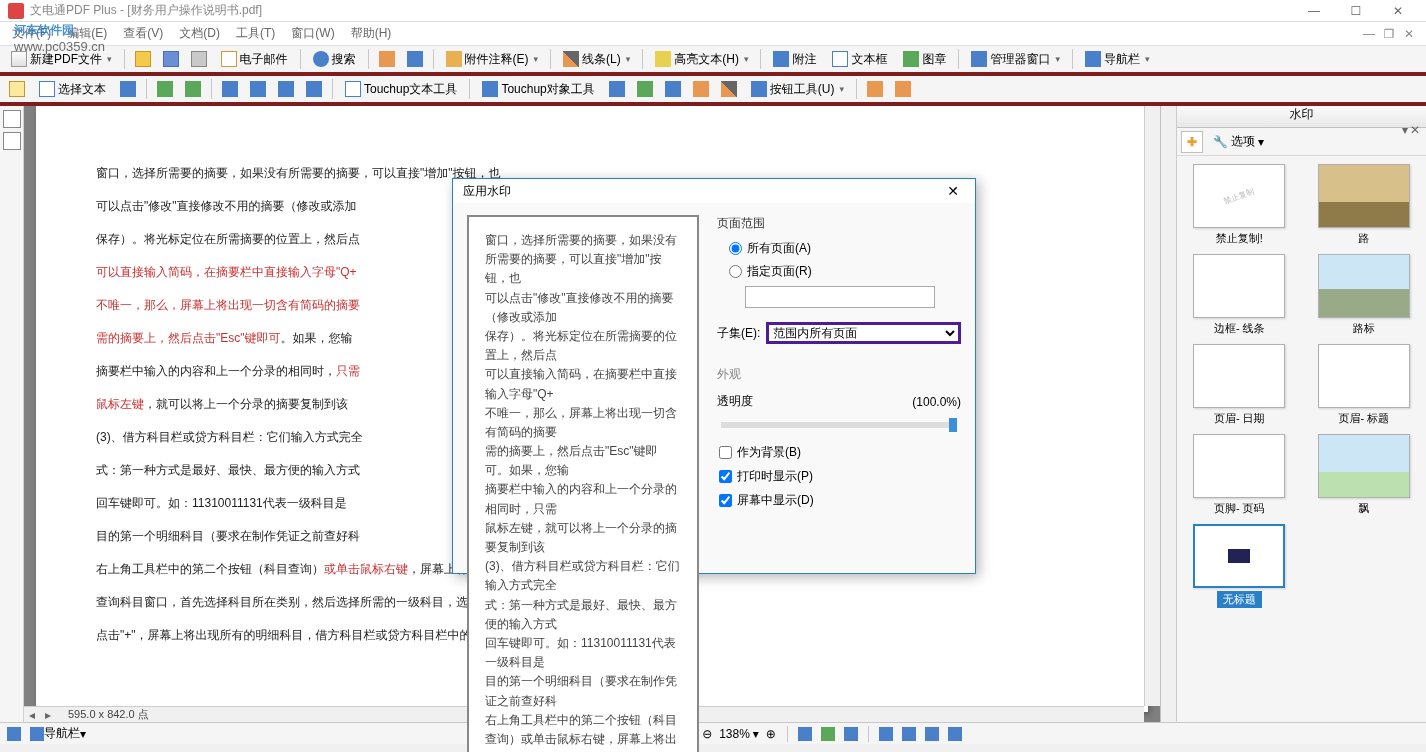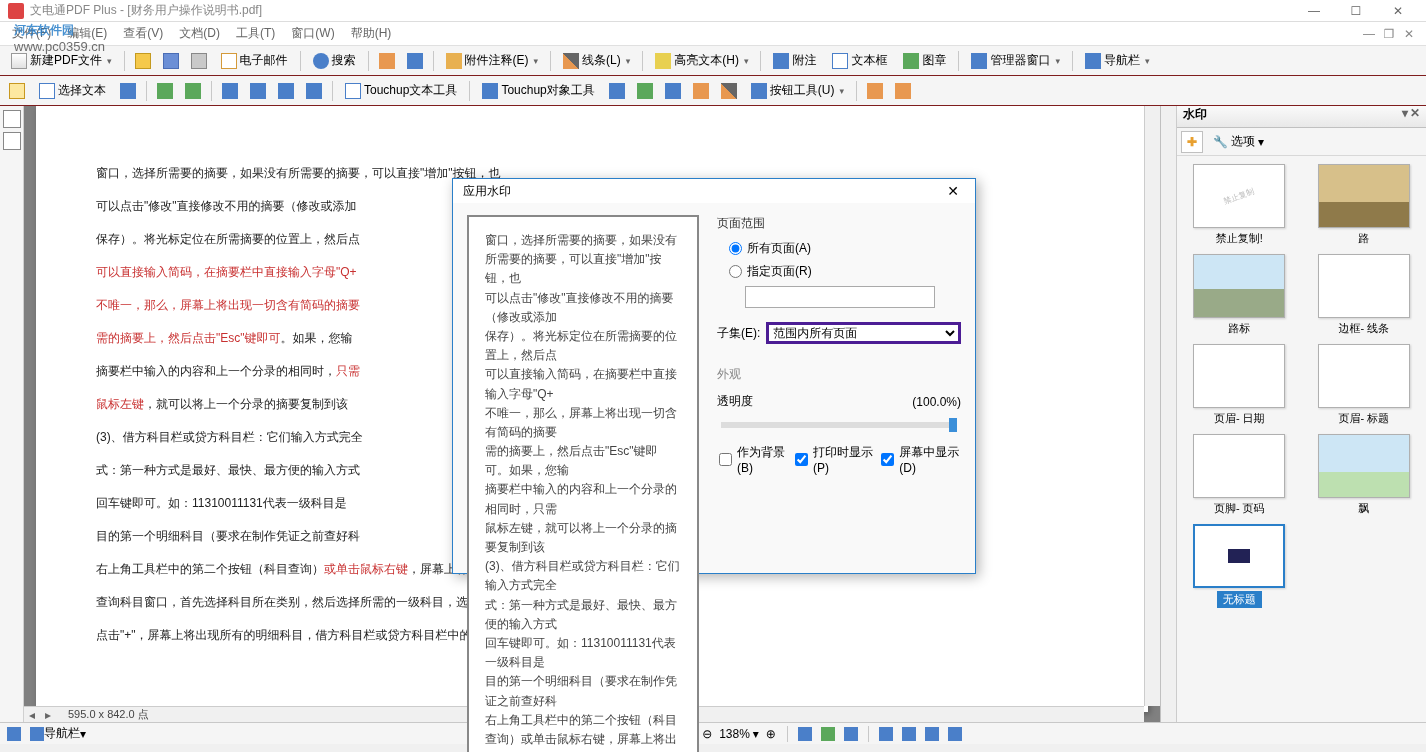--- a/index.html
+++ b/index.html
@@ -16,21 +16,21 @@
 .winbtns { display: flex; gap: 2px; margin-left: auto; }
 .winbtn { width: 40px; height: 26px; display: flex; align-items: center; justify-content: center; color: #666; }
 
 
 .menubar { height: 24px; background: #fff; display: flex; align-items: center; padding: 0 4px; border-bottom: 1px solid #e0e0e0; color: #666; }
 .menuitem { padding: 2px 8px; cursor: default; }
 .menubar .mdi { margin-left: auto; display: flex; gap: 2px; padding-right: 4px; }
 .menubar .mdi span { width: 18px; text-align: center; color: #888; }
 
 
-.toolbar { height: 30px; background: #f5f5f5; border-bottom: 1px solid #7f1d1d; display: flex; align-items: center; padding: 0 4px; gap: 2px; }
+.toolbar { height: 30px; background: #f5f5f5; border-bottom: 4px solid #7f1d1d; display: flex; align-items: center; padding: 0 4px; gap: 2px; }
 .tbtn { height: 24px; min-width: 24px; display: inline-flex; align-items: center; justify-content: center; padding: 0 4px; border: 1px solid transparent; cursor: default; gap: 3px; }
 .tbtn .ico { width: 16px; height: 16px; display: inline-block; }
 .tsep { width: 1px; height: 20px; background: #c8c8c8; margin: 0 3px; }
 .tbtn.withtext { padding: 0 6px; }
 .tbtn .dd { margin-left: 2px; color: #666; font-size: 9px; }
 
 
 .ico-new { background: linear-gradient(#fff,#e0e0e0); border: 1px solid #999; position: relative; }
 .ico-open { background: #f5c94b; border: 1px solid #c49a20; }
 .ico-save { background: #6b8fd6; border: 1px solid #4a6db5; }
@@ -58,21 +58,21 @@
 .docpage .red { color: #c83030; }
 .docarea .hscroll { position: absolute; bottom: 0; left: 0; right: 16px; height: 16px; background: #f0f0f0; border-top: 1px solid #ccc; display: flex; align-items: center; }
 .docarea .hscroll .arrow { width: 16px; text-align: center; color: #666; }
 .docarea .hscroll .dim { padding: 0 12px; color: #444; font-size: 11px; }
 .docarea .vscroll { position: absolute; right: 0; top: 0; bottom: 16px; width: 16px; background: #f0f0f0; border-left: 1px solid #ccc; }
 
 
 .rightpanel { width: 266px; background: #f5f5f5; border-left: 1px solid #c0c0c0; display: flex; }
 .rightpanel .rscroll { width: 16px; background: #f0f0f0; border-right: 1px solid #ccc; }
 .rightpanel .rcontent { flex: 1; display: flex; flex-direction: column; }
-.panelhead { height: 22px; background: linear-gradient(#fafafa,#e8e8e8); border-bottom: 1px solid #c0c0c0; display: flex; align-items: flex-start; padding: 0 6px; font-weight: bold; }
+.panelhead { height: 22px; background: linear-gradient(#fafafa,#e8e8e8); border-bottom: 1px solid #c0c0c0; display: flex; align-items: center; padding: 0 6px; font-weight: normal; flex-direction: column; }
 .panelhead .actions { margin-left: auto; display: flex; gap: 2px; color: #666; }
 .paneltools { height: 28px; display: flex; align-items: center; padding: 0 4px; gap: 4px; border-bottom: 1px solid #d8d8d8; }
 .paneltools .pbtn { width: 22px; height: 22px; border: 1px solid #c0c0c0; background: #fff; display: flex; align-items: center; justify-content: center; }
 .paneltools .opts { display: flex; align-items: center; gap: 3px; padding: 2px 6px; }
 
 .thumbgrid { flex: 1; padding: 8px 6px; display: grid; grid-template-columns: 1fr 1fr; gap: 8px 12px; align-content: start; overflow: auto; }
 .thumbitem { display: flex; flex-direction: column; align-items: center; gap: 3px; }
 .thumbimg { width: 92px; height: 64px; background: #fff; border: 1px solid #b0b0b0; box-shadow: 1px 1px 2px rgba(0,0,0,.15); display: flex; align-items: center; justify-content: center; font-size: 9px; color: #aaa; position: relative; overflow: hidden; }
 .thumbitem.sel .thumbimg { border: 2px solid #2a7fc9; }
 .thumblabel { font-size: 11px; text-align: center; }
@@ -95,21 +95,21 @@
 .dialog .grouplbl { color: #333; margin-bottom: 2px; }
 .dialog .radios { padding-left: 12px; display: flex; flex-direction: column; gap: 6px; }
 .dialog .radios label { display: flex; align-items: center; gap: 5px; }
 .dialog .pageinput { width: 190px; height: 22px; border: 1px solid #aaa; background: #fff; margin-left: 28px; }
 .dialog .subsetrow { display: flex; align-items: center; gap: 6px; margin-top: 8px; }
 .dialog select { flex: 1; height: 22px; border: 3px solid #4c1d95; background: #fff; }
 .dialog .transrow { display: flex; align-items: center; margin-top: 2px; }
 .dialog .transrow .val { margin-left: auto; }
 .dialog .tslider { height: 6px; background: #ddd; margin: 6px 4px 10px 4px; position: relative; }
 .dialog .tslider .knob { position: absolute; right: 0; top: -4px; width: 8px; height: 14px; background: #3b8fd9; }
-.dialog .checks { display: flex; gap: 7px; padding-left: 2px; }
+.dialog .checks { display: flex; flex-direction: column; gap: 7px; padding-left: 2px; }
 .dialog .checks label { display: flex; align-items: center; gap: 5px; }
 
 input[type=radio], input[type=checkbox] { width: 13px; height: 13px; }
 </style>
 </head>
 <body>
 
 <div class="watermark-logo">
   <span>河东软件园</span>
   <span class="sub">www.pc0359.cn</span>
@@ -348,28 +348,28 @@
             </div>
          <div class="thumblabel">禁止复制!</div>
        </div>
           <div class="thumbitem ">
          <div class="thumbimg">
               <div style="width:100%;height:100%;background:linear-gradient(#d7c08a 60%,#8f7a4a 60%)"></div>
             </div>
          <div class="thumblabel">路</div>
        </div>
           <div class="thumbitem ">
+         <div class="thumbimg"></div>
+         <div class="thumblabel">边框- 线条</div>
+       </div>
+          <div class="thumbitem ">
          <div class="thumbimg">
               <div style="width:100%;height:100%;background:linear-gradient(#cde6f5 55%,#9a8 55%)"></div>
             </div>
          <div class="thumblabel">路标</div>
-       </div>
-          <div class="thumbitem ">
-         <div class="thumbimg"></div>
-         <div class="thumblabel">边框- 线条</div>
        </div>
           <div class="thumbitem ">
          <div class="thumbimg"></div>
          <div class="thumblabel">页眉- 日期</div>
        </div>
           <div class="thumbitem ">
          <div class="thumbimg"></div>
          <div class="thumblabel">页眉- 标题</div>
        </div>
           <div class="thumbitem ">

